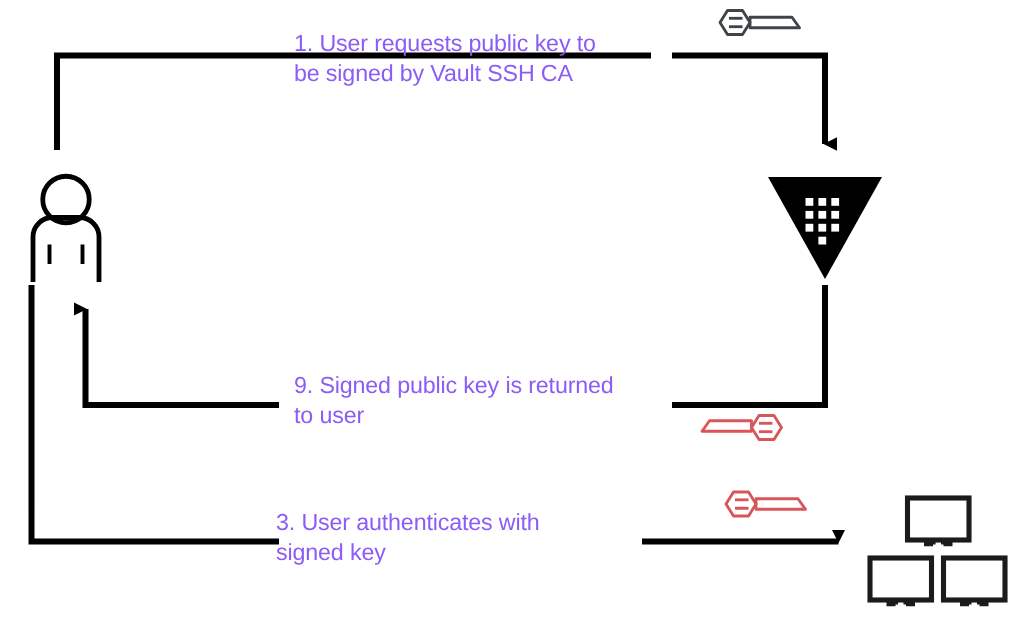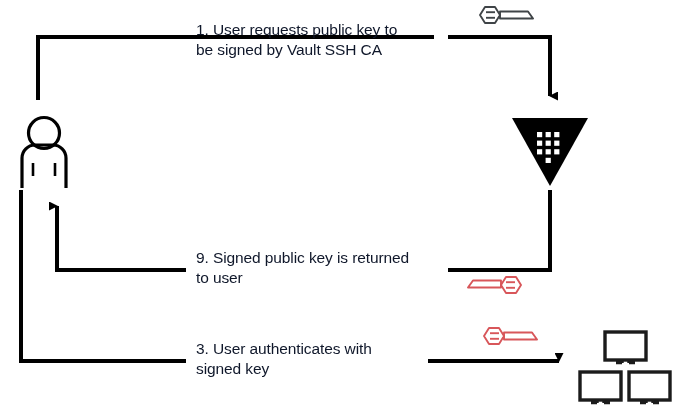--- a/index.html
+++ b/index.html
@@ -24,31 +24,31 @@
   svg.canvas {
     position: absolute;
     left: 0;
     top: 0;
     width: 680px;
     height: 413px;
     display: block;
   }
   .step-label {
     position: absolute;
-    color: #0f172a;
+    color: #8b5cf6;
     font-family: "Liberation Sans", sans-serif;
     font-size: 15.5px;
     line-height: 20px;
     letter-spacing: -0.1px;
     white-space: pre-line;
     font-weight: 400;
   }
   #label-step-1 { left: 196px; top: 20px;  width: 250px; }
   #label-step-2 { left: 196px; top: 248px; width: 260px; }
-  #label-step-3 { left: 196px; top: 339px; width: 230px; }
+  #label-step-3 { left: 184px; top: 339px; width: 230px; }
 </style>
 </head>
 <body>
 
 <div id="diagram-root">
 
   <svg class="canvas" viewBox="0 0 680 413" xmlns="http://www.w3.org/2000/svg">
     <defs>
       <marker id="arrow-down" markerWidth="9" markerHeight="9" refX="4.5" refY="8" orient="auto" markerUnits="userSpaceOnUse">
         <polygon points="0,0 9,0 4.5,9" fill="#000000"></polygon>

